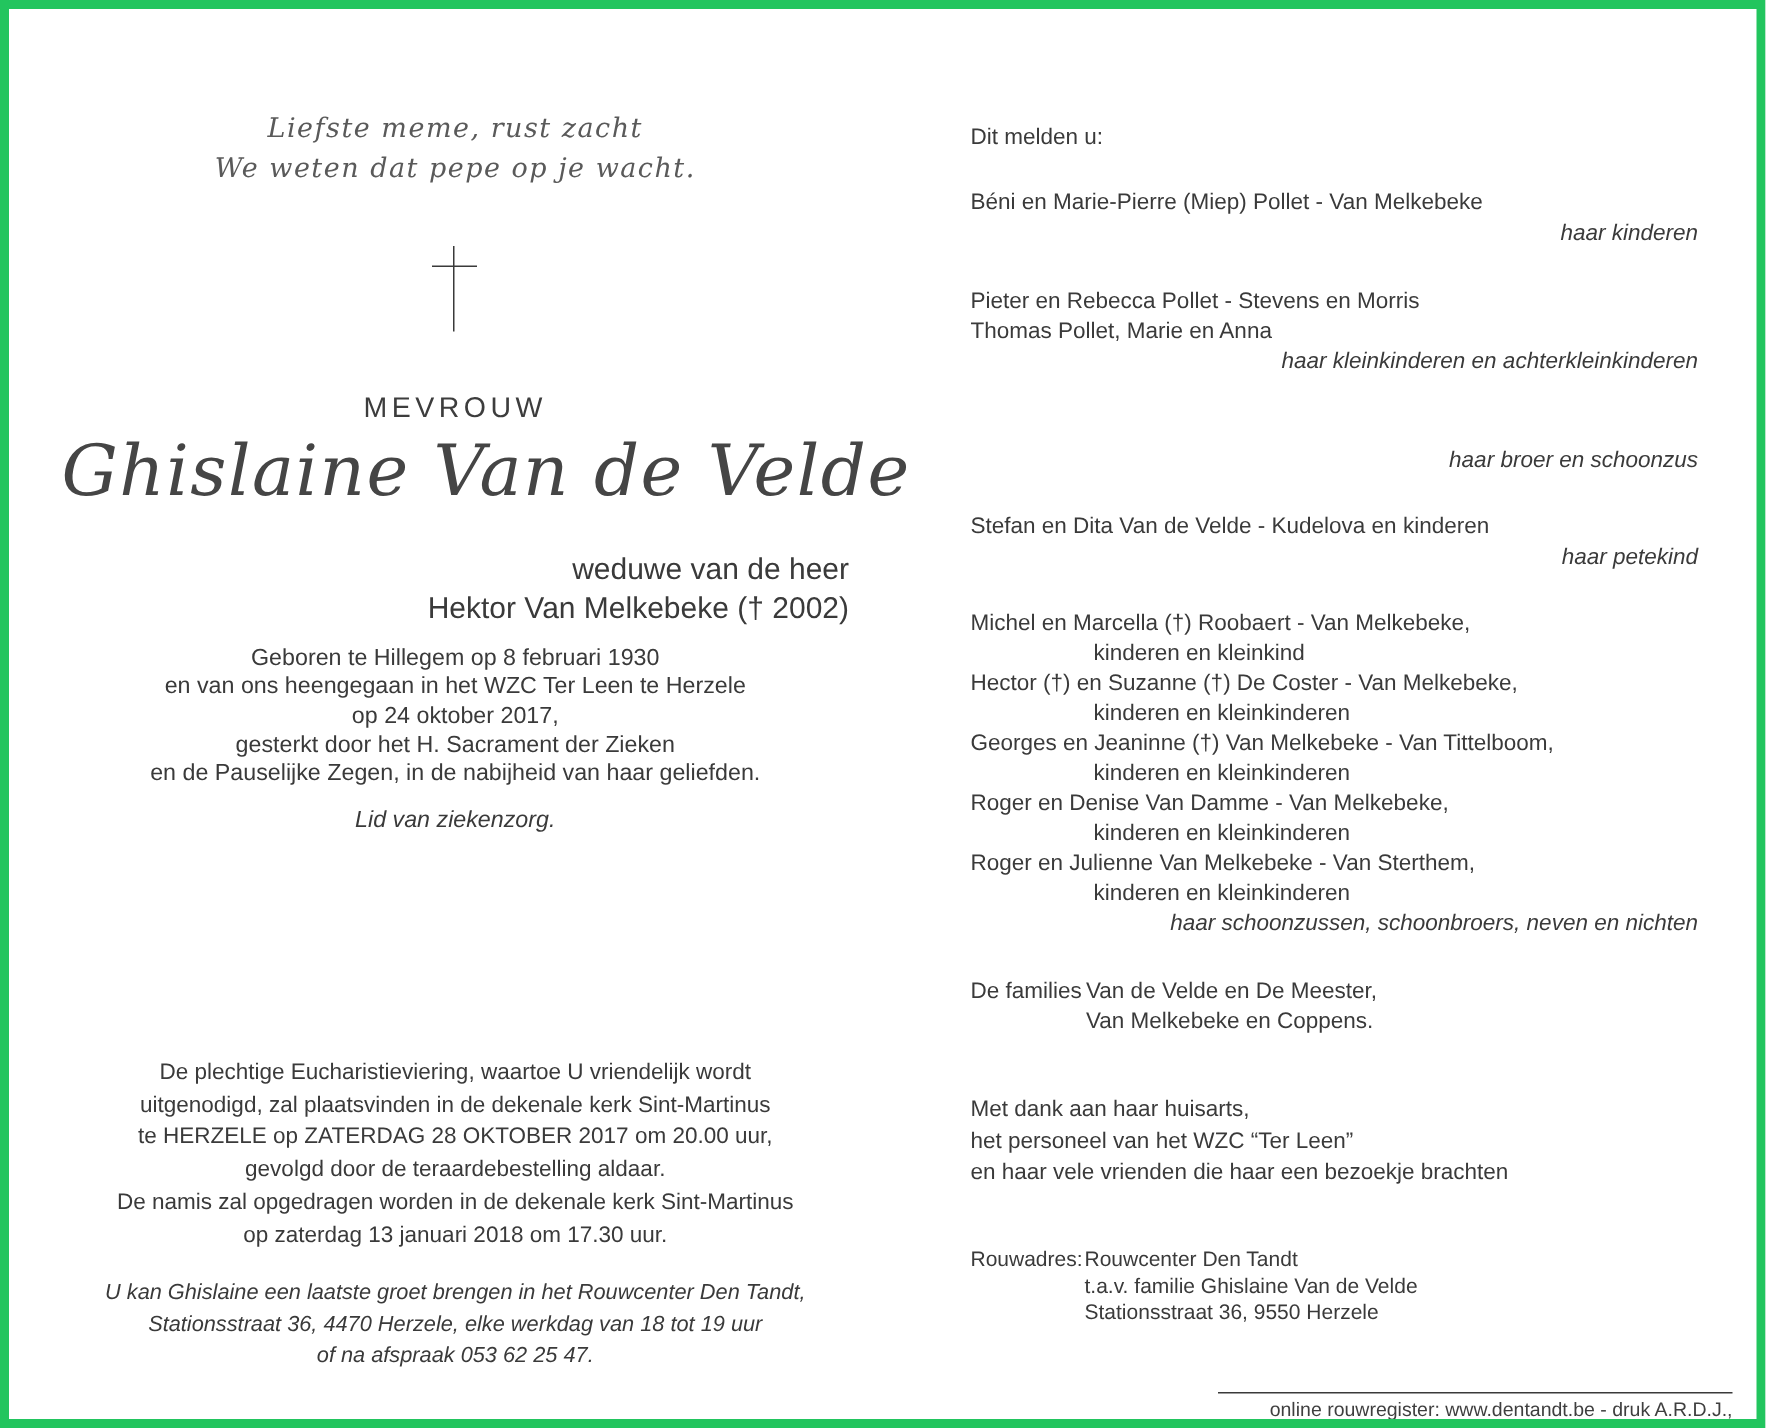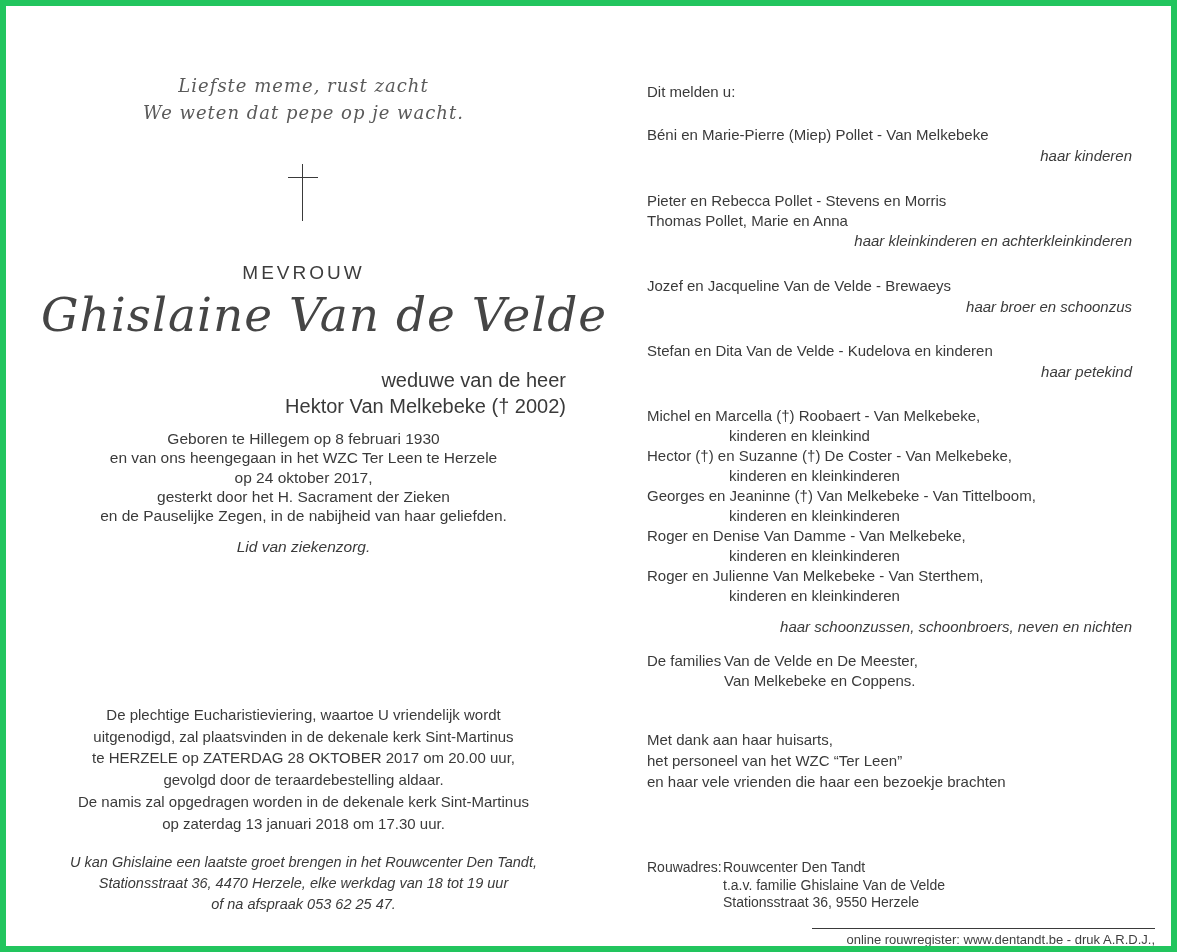--- a/index.html
+++ b/index.html
@@ -56,26 +56,26 @@
   .grp-children-name{top:119px;}
   .grp-children-rel{top:140px;}
   .grp-grand-names{top:185px;}
   .grp-grand-rel{top:225px;}
   .grp-brother-name{top:270px;}
   .grp-brother-rel{top:291px;}
   .grp-god-name{top:335px;}
   .grp-god-rel{top:356px;}
   .inlaws{top:400px;line-height:20px;}
   .inlaws .desc{padding-left:82px;}
-  .inlaws .relation{margin-top:11px;line-height:20px;}
+  .inlaws .relation{margin-top:0;line-height:20px;}
   .families{top:645px;line-height:20px;}
   .families .row{display:flex;}
   .families .lbl{width:77px;flex:0 0 77px;}
   .thanks{top:723px;line-height:21px;}
-  .rouwadres{top:853px;font-size:14px;line-height:17.5px;}
+  .rouwadres{top:825px;font-size:14px;line-height:17.5px;}
   .rouwadres .row{display:flex;}
   .rouwadres .lbl{width:76px;flex:0 0 76px;}
   .footer{
     left:806px;top:922px;width:343px;
     border-top:1px solid #3a3a3a;
     padding-top:3px;
     font-size:13px;
     text-align:right;
     color:#3f3f3f;
   }
@@ -136,21 +136,20 @@
 
   <div class="abs right-col grp-children-name fam-line">Béni en Marie-Pierre (Miep) Pollet - Van Melkebeke</div>
   <div class="abs right-col grp-grand-names">
     <div class="fam-line">Pieter en Rebecca Pollet - Stevens en Morris</div>
     <div class="fam-line">Thomas Pollet, Marie en Anna</div>
   </div>
 
   <div class="abs right-col grp-children-rel relation">haar kinderen</div>
   <div class="abs right-col grp-grand-rel relation">haar kleinkinderen en achterkleinkinderen</div>
 
-  <div class="abs right-col grp-brother-name fam-line">Jozef en Jacqueline Van de Velde - Brewaeys</div>
   <div class="abs right-col grp-brother-rel relation">haar broer en schoonzus</div>
 
   <div class="abs right-col grp-god-name fam-line">Stefan en Dita Van de Velde - Kudelova en kinderen</div>
   <div class="abs right-col grp-god-rel relation">haar petekind</div>
 
   <div class="abs right-col inlaws">
     <div>Michel en Marcella (†) Roobaert - Van Melkebeke,</div>
     <div class="desc">kinderen en kleinkind</div>
     <div>Hector (†) en Suzanne (†) De Coster - Van Melkebeke,</div>
     <div class="desc">kinderen en kleinkinderen</div>

